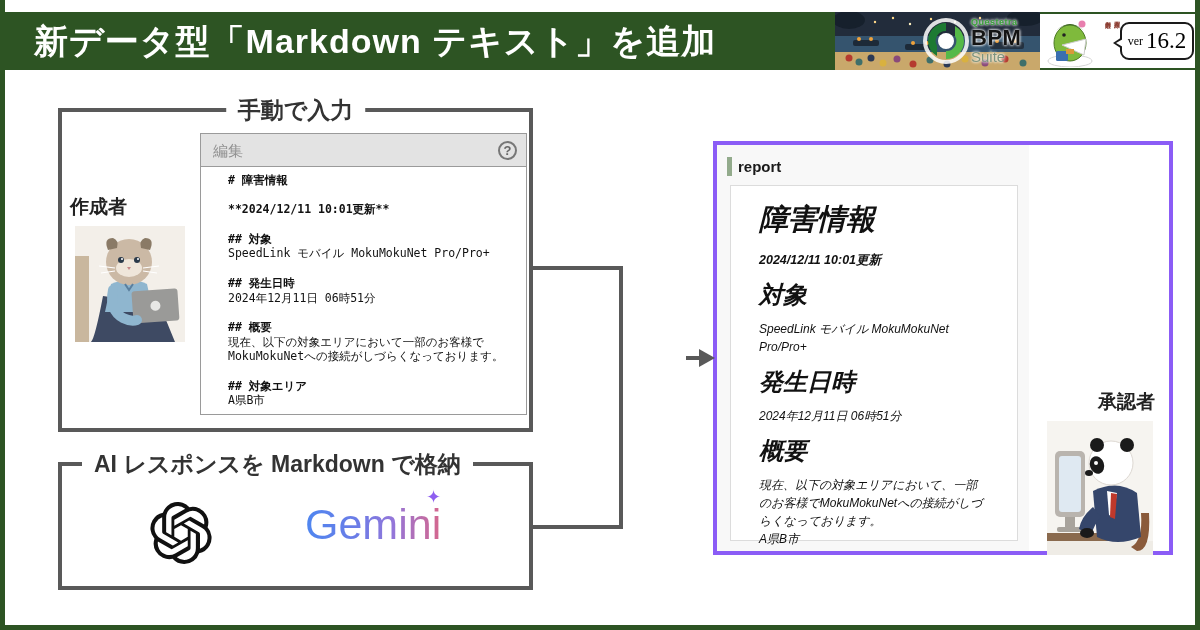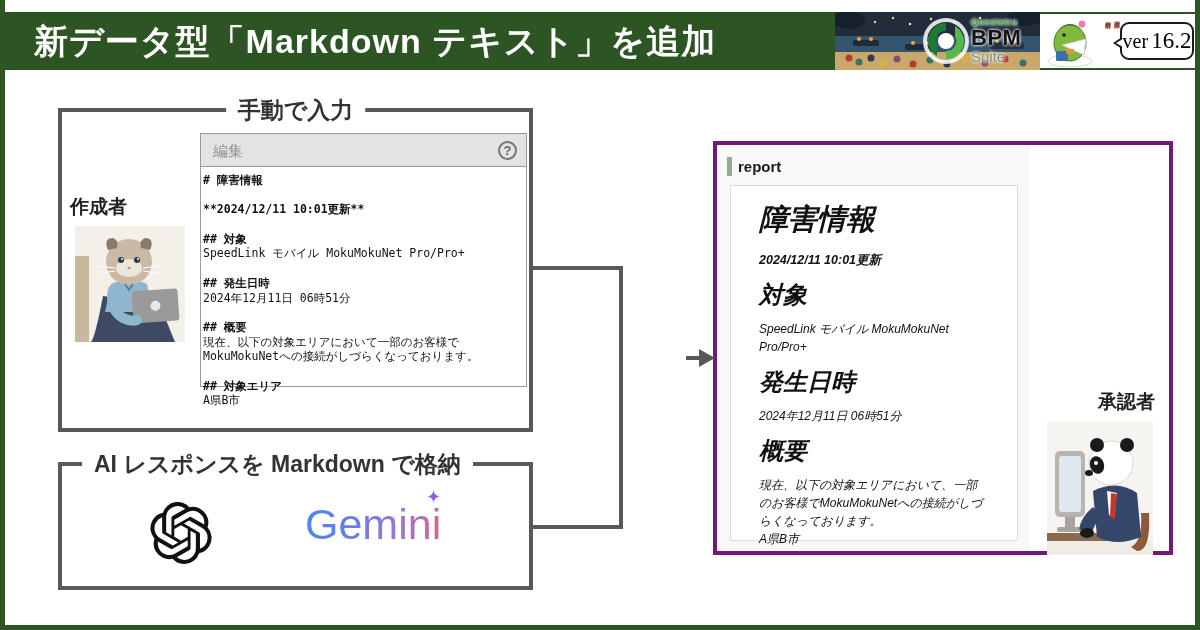--- a/index.html
+++ b/index.html
@@ -25,37 +25,37 @@
   .mascot-panel svg.mascot { position:absolute; left:2px; top:1px; }
   .vcap { position:absolute; left:64px; top:3px; height:48px; display:flex; gap:2px; }
   .vcap span { writing-mode:vertical-rl; font-size:6px; color:#8a3a2e; letter-spacing:0; line-height:7px; }
   .ver-bubble { position:absolute; left:80px; top:8px; width:74px; height:38px; background:#ffffff;
                 border:2px solid #1a1a1a; border-radius:9px; display:flex; align-items:center; justify-content:center;
                 font-family:"Liberation Serif", serif; white-space:nowrap; }
   .ver-bubble:before { content:""; position:absolute; left:-9px; top:13px; border:6px solid transparent;
                 border-right:9px solid #1a1a1a; border-left:none; }
   .ver-bubble:after { content:""; position:absolute; left:-6px; top:15px; border:4px solid transparent;
                 border-right:7px solid #ffffff; border-left:none; }
-  .ver-word { font-size:20px; margin-right:3px; }
+  .ver-word { font-size:12px; margin-right:3px; }
   .ver-num { font-size:23px; }
 
   
   .manual-box { position:absolute; left:58px; top:108px; width:475px; height:324px; border:4px solid #595959; background:#fff; }
   .box-label { position:absolute; top:-17px; background:#ffffff; padding:0 12px; font-size:23px; font-weight:bold; color:#333; white-space:nowrap; }
   .manual-box .box-label { left:50%; transform:translateX(-50%); }
   .author { position:absolute; left:8px; top:82px; width:120px; text-align:left; }
   .role-label { font-size:19px; font-weight:bold; color:#222; margin-bottom:6px; }
   .avatar { display:block; margin:0 auto; }
 
   .editor { position:absolute; left:126px; top:21px; width:327px; height:282px;margin-left:12px; }
   .editor-tabbar { height:34px; background:#e3e3e3; border:1px solid #9a9a9a; position:relative; }
   .editor-tab { position:absolute; left:12px; top:0; line-height:33px; font-size:15px; color:#909090; }
   .help-icon { position:absolute; right:9px; top:7px; width:19px; height:19px; border:2px solid #777;
                border-radius:50%; color:#666; font-size:13px; font-weight:bold; text-align:center; line-height:16px; }
-  .editor-content { height:220px; background:#fff; border:1px solid #9a9a9a; border-top:none; padding:6px 2px;
+  .editor-content { height:248px; background:#fff; border:1px solid #9a9a9a; border-top:none; padding:6px 27px;
                     font-family:"DejaVu Sans Mono", monospace; font-size:11.5px; color:#111; }
   .eline { min-height:14.7px; line-height:14.7px; white-space:nowrap; }
   .md-b { font-weight:bold; }
 
   .ai-box { position:absolute; left:58px; top:462px; width:475px; height:128px; border:4px solid #595959; background:#fff; }
   .ai-box .box-label { left:20px; }
   .openai-logo { position:absolute; left:88px; top:36px; }
   .gemini { position:absolute; left:243px; top:34px; width:160px; }
   .gemini-word { font-size:43px; letter-spacing:0px;
                  background:linear-gradient(90deg,#4e86f0 0%,#6d7ce6 40%,#9476d9 65%,#d6678c 100%);
@@ -63,21 +63,21 @@
   .gemini-star { position:absolute; right:24px; top:-14px; color:#8e5ff0; font-size:18px; }
 
   
   .connector-svg { position:absolute; left:0; top:0; width:1200px; height:630px; pointer-events:none; z-index:5; }
   .transform-box { position:absolute; left:570px; top:328px; width:116px; height:65px; background:#efefef;
                    border:2px solid #7e7e7e; display:flex; flex-direction:column; align-items:center; justify-content:center;
                    z-index:6; }
   .transform-box div { color:#3f8a35; font-size:19px; font-weight:bold; line-height:24px; }
 
   
-  .report-box { position:absolute; left:713px; top:141px; width:460px; height:414px; border:4px solid #701a75; background:#fff; }
+  .report-box { position:absolute; left:713px; top:141px; width:460px; height:414px; border:4px solid #8b5cf6; background:#fff; }
   .report-panel { position:absolute; left:0; top:0; width:312px; height:406px; background:#f8f8f8; }
   .report-field-label { position:absolute; left:10px; top:12px; display:flex; align-items:center; }
   .report-bar { width:5px; height:19px; background:#93ab8c; margin-right:6px; }
   .report-field-label span { font-size:15px; font-weight:bold; color:#1a1a1a; }
   .report-card { position:absolute; left:13px; top:40px; width:288px; height:356px; background:#ffffff;
                  border:1px solid #dcdcdc; padding:10px 28px; color:#111;font-style:italic; }
   .rc-h1 { font-size:29px; font-weight:bold; margin:4px 0 12px; }
   .rc-updated { font-size:12.5px; font-weight:bold; margin-bottom:4px; }
   .rc-h2 { font-size:24px; font-weight:bold; margin:10px 0 9px; }
   .rc-body { font-size:12px; line-height:1.5; }

